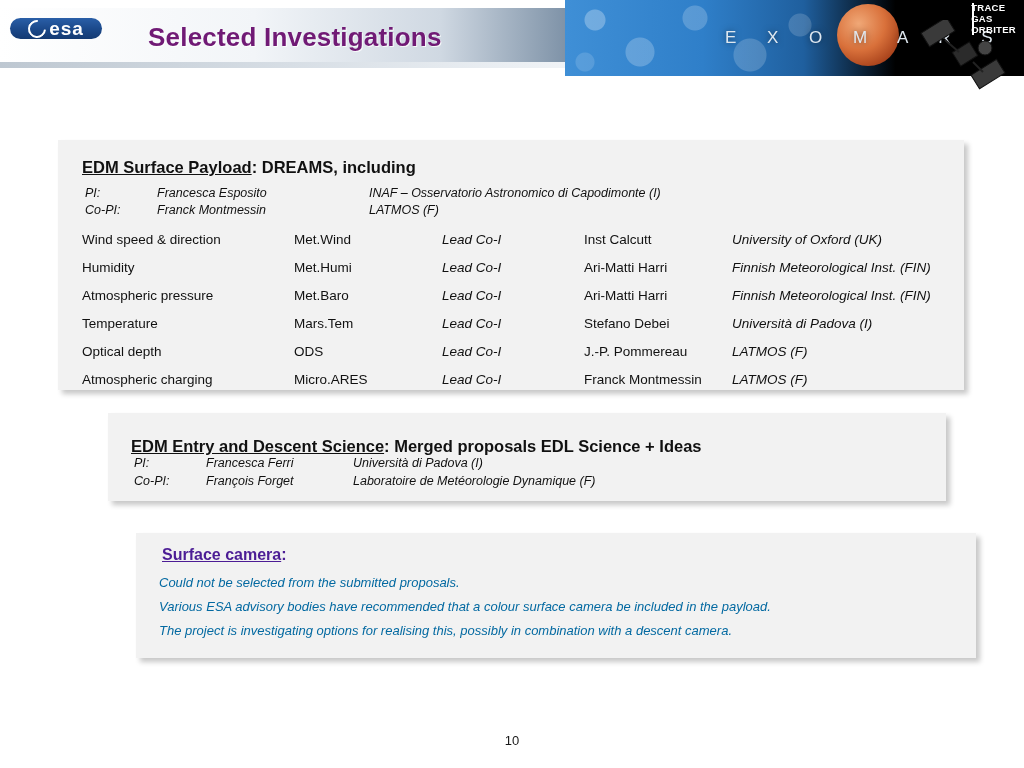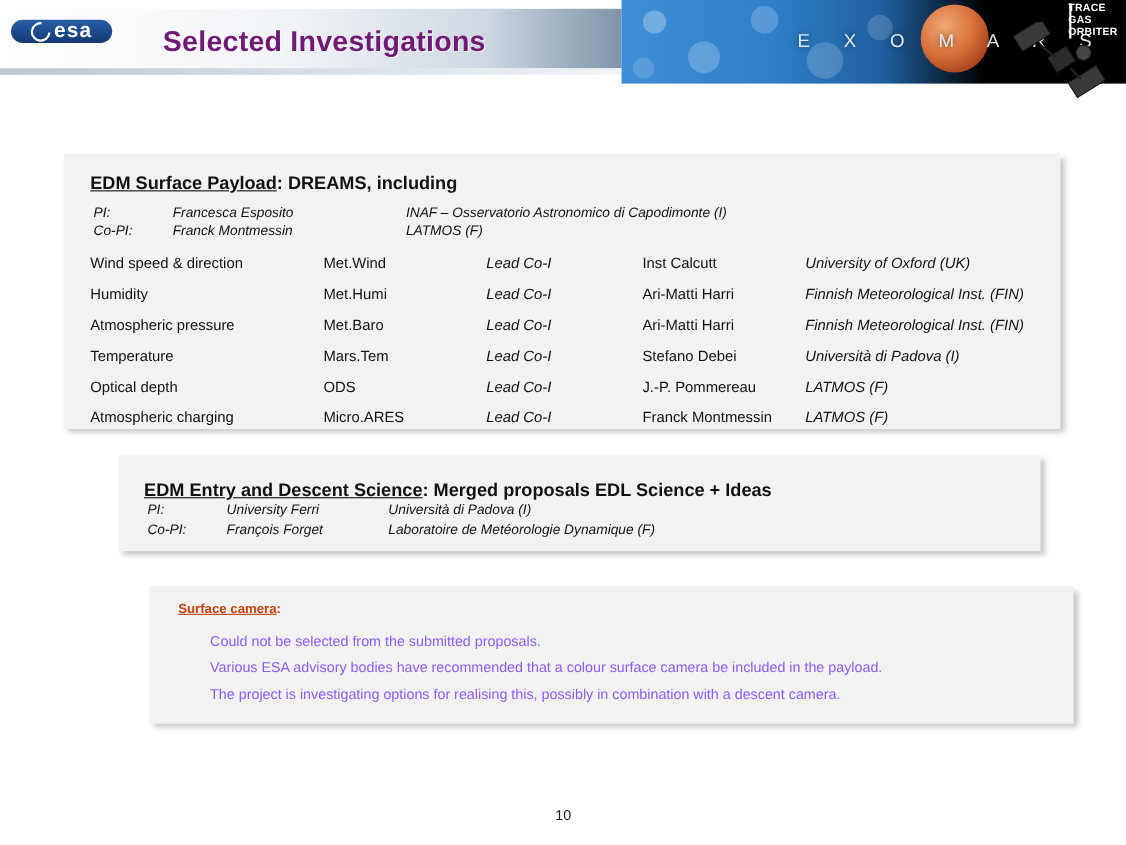--- a/index.html
+++ b/index.html
@@ -180,22 +180,22 @@
   .c-short { width: 148px; }
   .c-role  { width: 142px; font-style: italic; }
   .c-lead  { width: 148px; }
   .c-inst  { font-style: italic; }
 
   .edl-table { font-size: 12.5px; color: #111; font-style: italic; }
   .edl-table td { padding: 1px 0; vertical-align: top; white-space: nowrap; }
   .edl-lbl { width: 70px; }
   .edl-name { width: 145px; }
 
-  .cam-title { font-size: 12px; font-weight: bold; color: #c2410c; }
-  .cam-line { font-size: 13px; color: #8b5cf6; margin-top: 9px; margin-left: 32px; }
+  .cam-title { font-size: 16px; font-weight: bold; color: #4c1d95; }
+  .cam-line { font-size: 13px; font-style: italic; color: #0369a1; margin-top: 9px; }
 
   .page-num {
     position: absolute;
     left: 0;
     top: 733px;
     width: 1024px;
     text-align: center;
     font-size: 13px;
     color: #1a1a1a;
   }
@@ -310,21 +310,21 @@
 
   <div class="panel p2">
     <div style="position:absolute; left:23px; top:24px;" class="hdr-line">
       <span class="u">EDM Entry and Descent Science</span><span class="plain">:  Merged proposals EDL Science + Ideas</span>
     </div>
 
     <table class="edl-table" style="position:absolute; left:24px; top:40px;">
       <tbody>
           <tr>
         <td class="edl-lbl">PI:</td>
-        <td class="edl-name">University Ferri</td>
+        <td class="edl-name">Francesca Ferri</td>
         <td>Università di Padova (I)</td>
       </tr>
       <tr>
         <td class="edl-lbl">Co-PI:</td>
         <td class="edl-name">François Forget</td>
         <td>Laboratoire de Metéorologie Dynamique (F)</td>
       </tr>
     </tbody>
       </table>
   </div>

